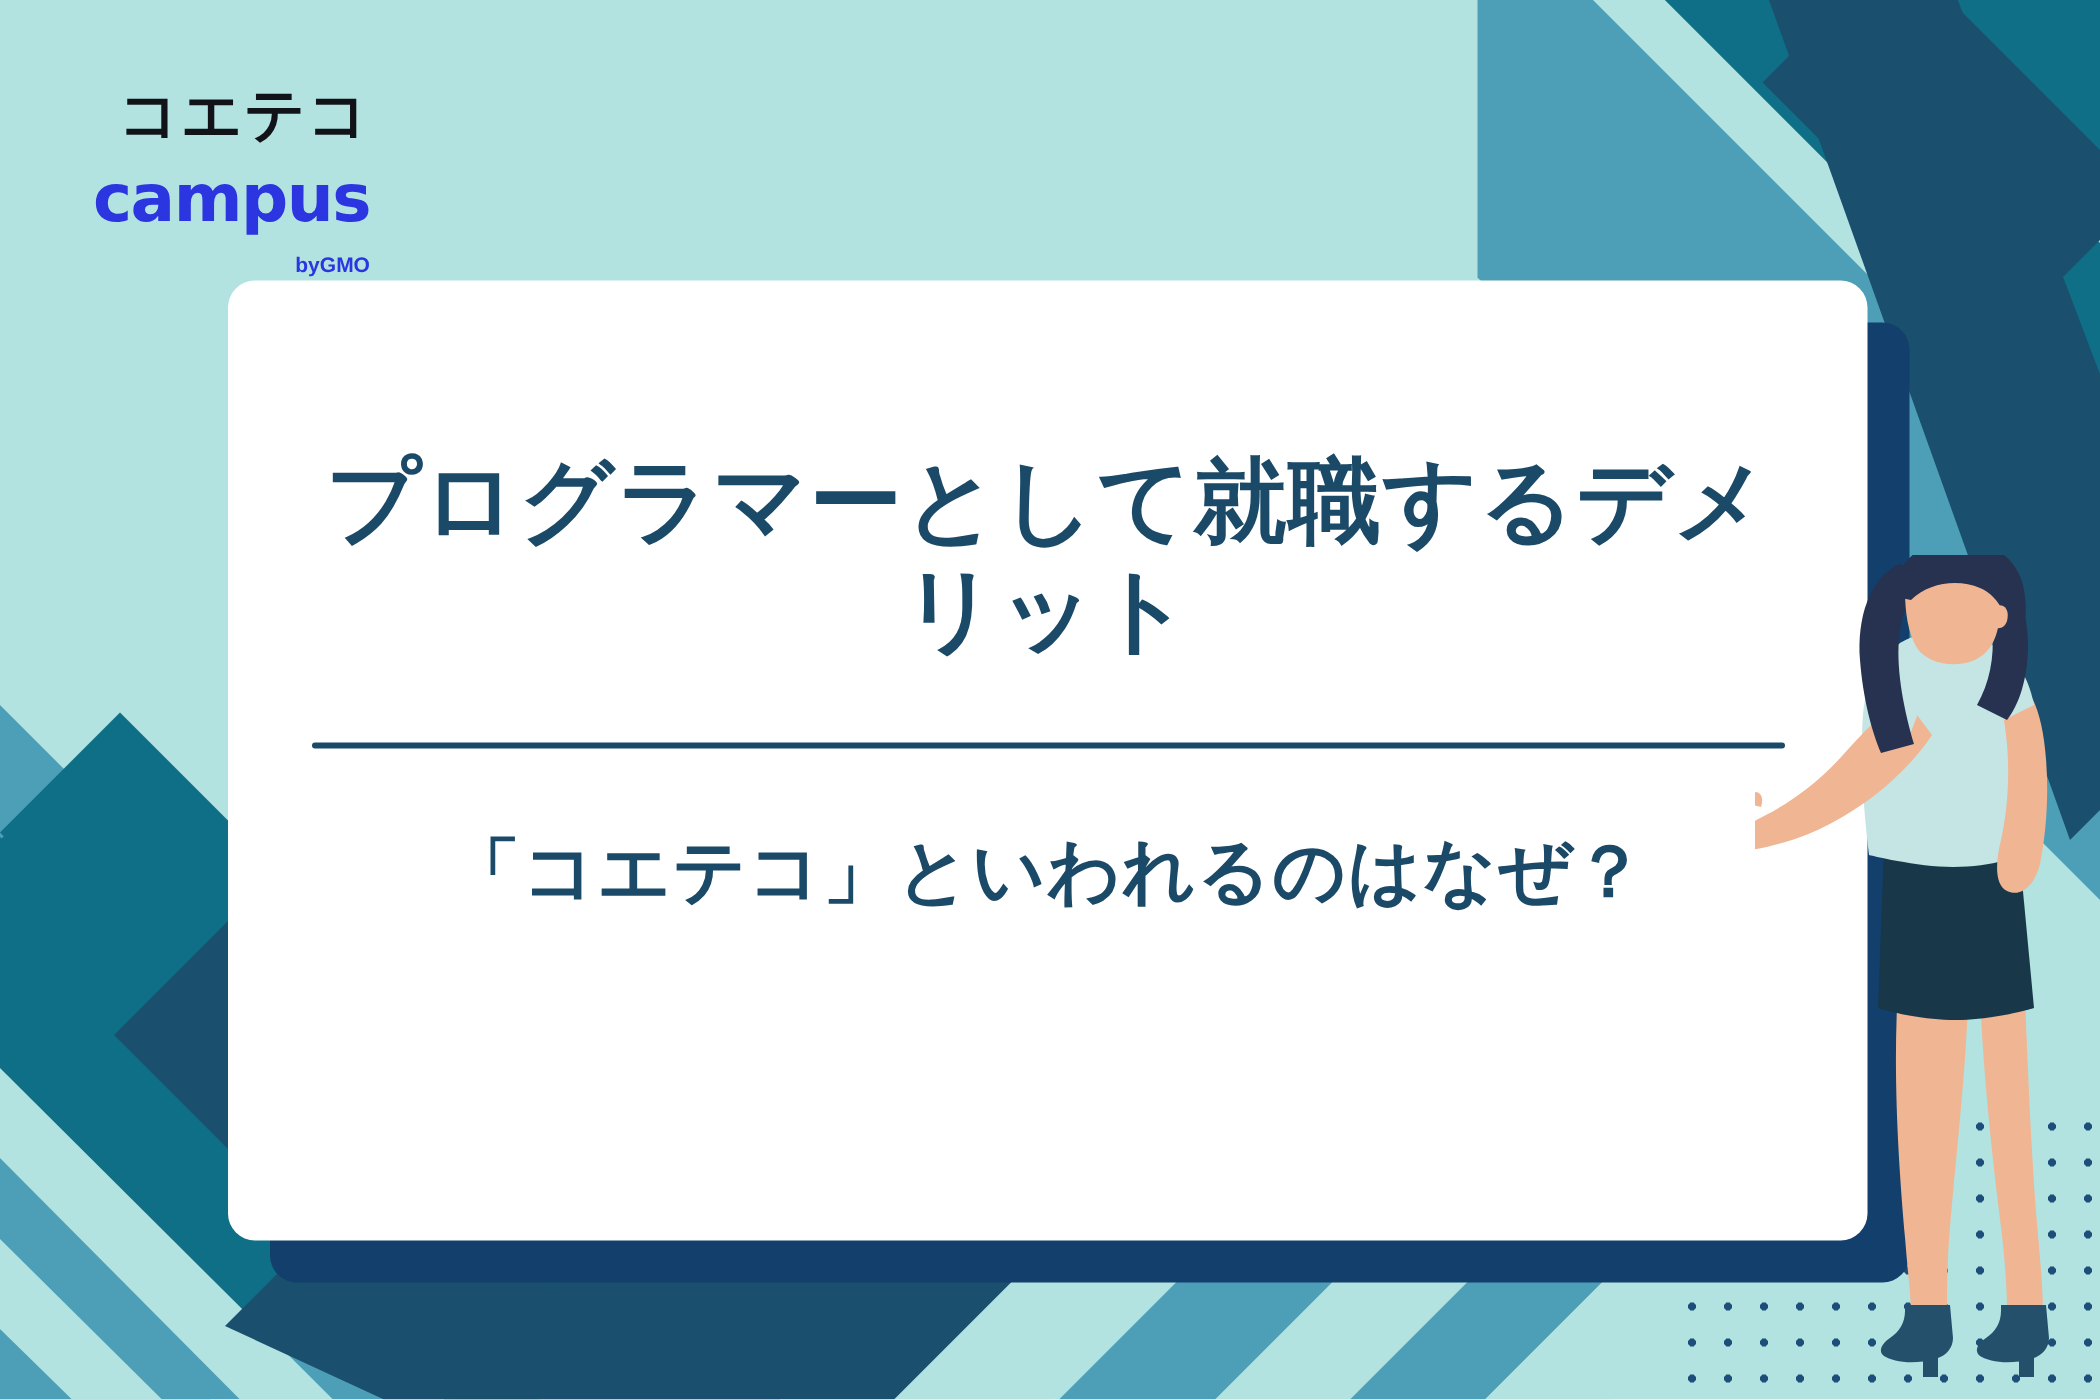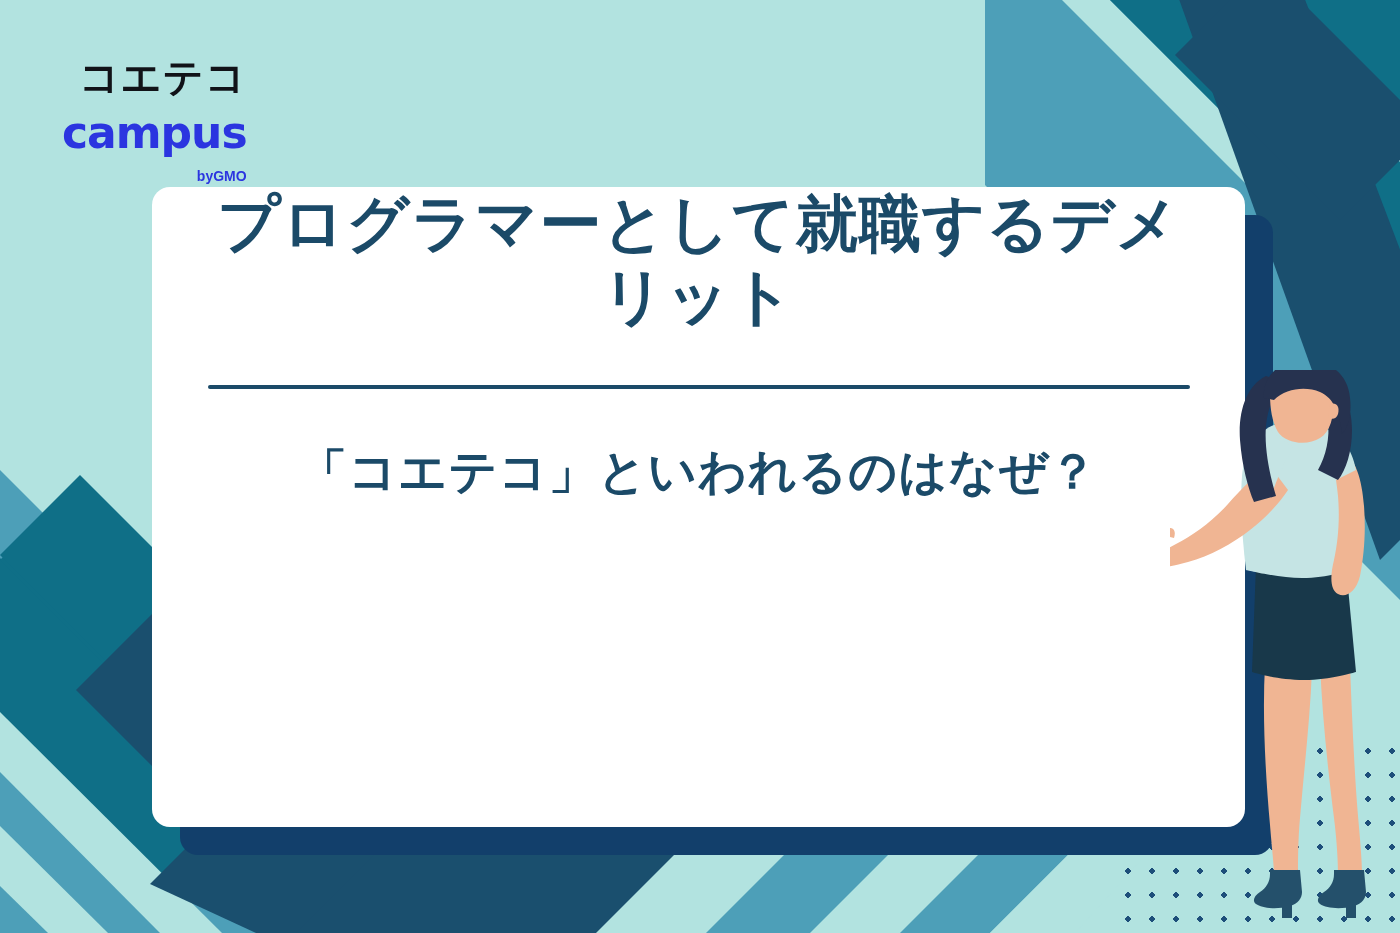--- a/index.html
+++ b/index.html
@@ -90,20 +90,21 @@
     top: 187px;
     width: 1093px;
     height: 640px;
     background: #ffffff;
     border-radius: 18px;
     display: flex;
     flex-direction: column;
     align-items: center;
   }
   .card-title {
+    margin-top: 110px;
     width: 1000px;
     text-align: center;
     color: #1b4a68;
     font-size: 62px;
     font-weight: 700;
     line-height: 1.18;
     letter-spacing: 1px;
     font-family: "DejaVu Sans", "Liberation Sans", sans-serif;
   }
   .card-divider {

